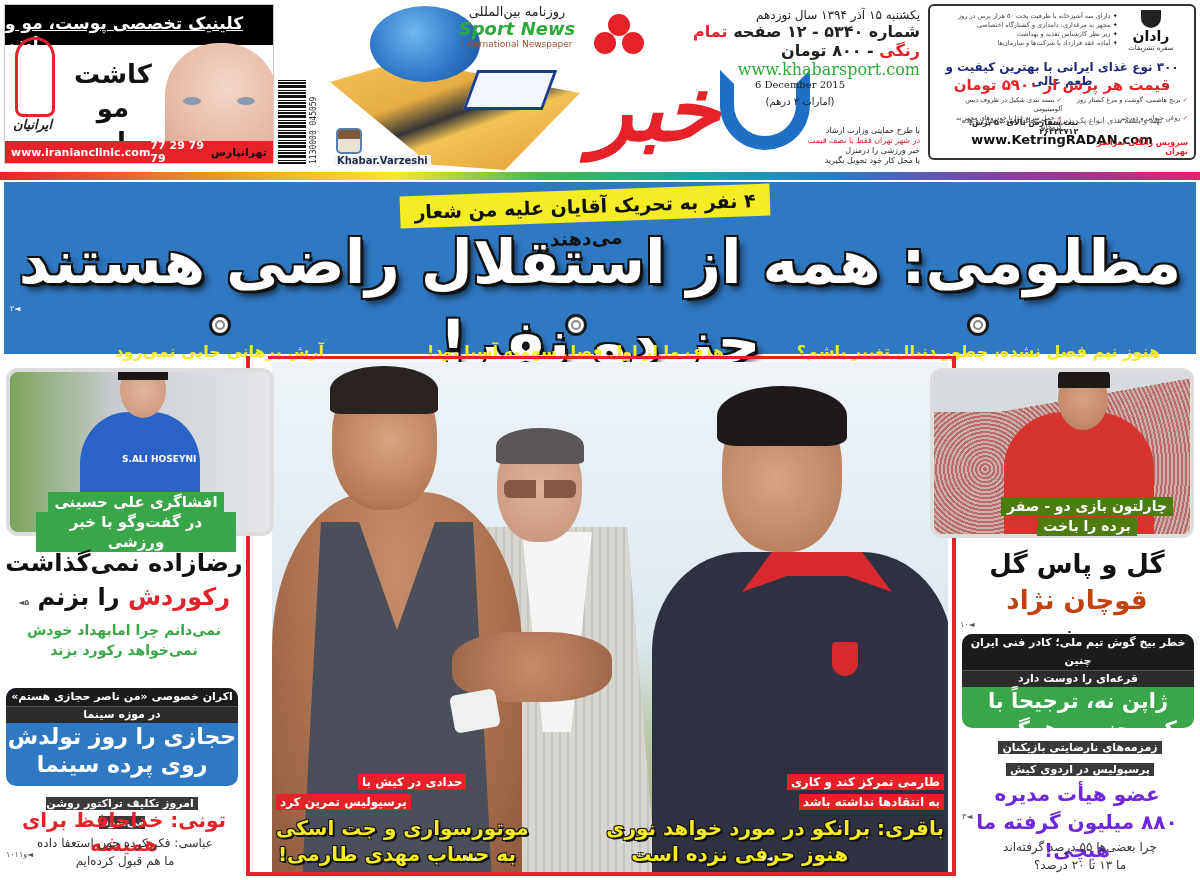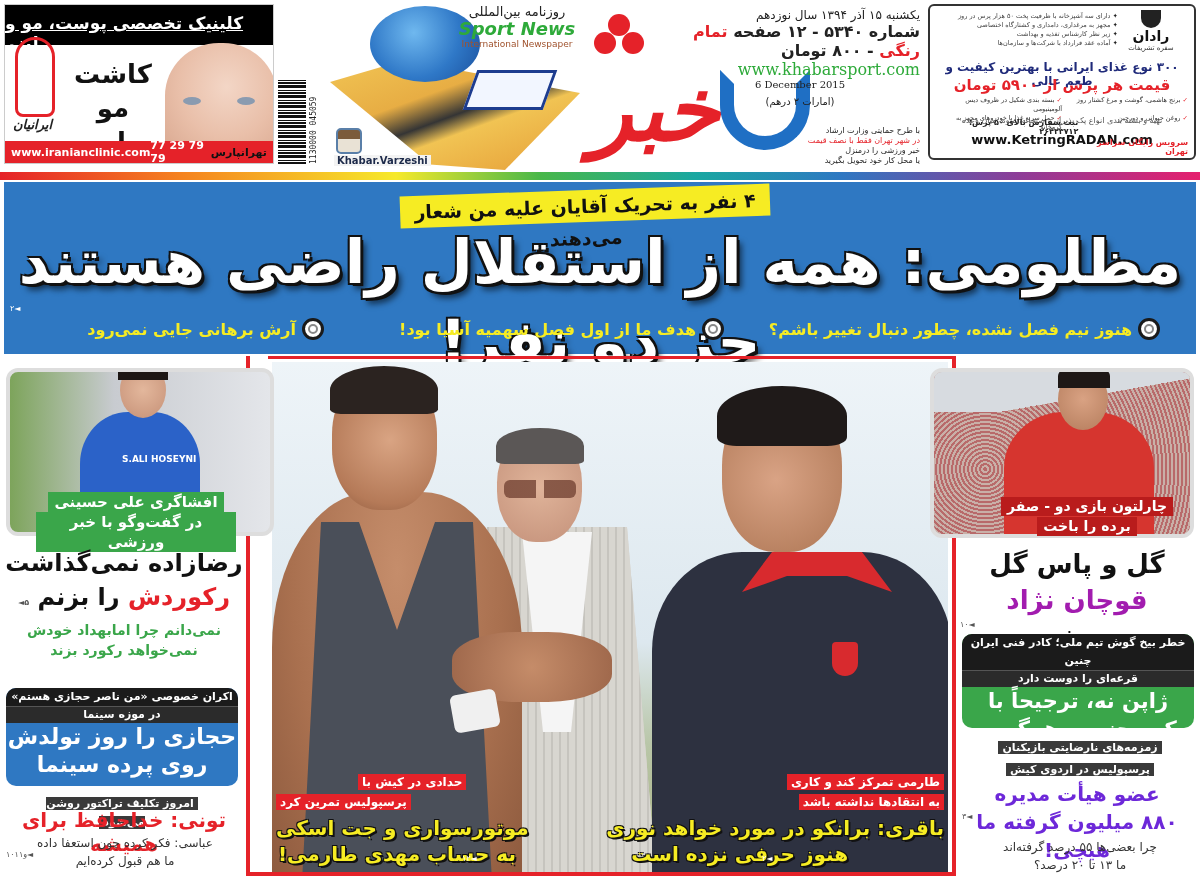--- a/index.html
+++ b/index.html
@@ -57,21 +57,21 @@
   #ad-right .site { position:absolute; left:0; right:0; top: 126px; font-size: 13px; font-weight: bold; color:#111; text-align:center; direction:ltr; }
   #ad-right .foot { position:absolute; left:6px; right:6px; bottom: 2px; font-size: 8px; font-weight: bold; color:#222; display:flex; justify-content:space-between; }
   #ad-right .foot .red { color:#e52229;margin-top:20px; }
 
   
   #rainbow { left: 0; top: 172px; width: 1200px; height: 8px; background: linear-gradient(90deg, #e52229 0%, #f5821f 15%, #f6e92b 33%, #48b749 45%, #19a7a1 58%, #2e78c2 70%, #8e3c97 85%, #e5206e 100%); }
   #banner { left: 4px; top: 182px; width: 1192px; height: 172px; background: #2f78c2; }
   #kicker { left: 400px; top: 190px; width: 370px; height: 32px; background: #f6ec23; transform: rotate(-2deg); color:#111; font-weight: bold; font-size: 19px; direction: rtl; text-align: center; line-height: 32px; }
   #headline { left: 10px; top: 222px; width: 1180px; height: 80px; color: #fff; font-weight: bold; font-size: 60px; line-height: 80px; direction: rtl; text-align: center; text-shadow: 3px 3px 0 #111, -2px -2px 0 #111, 2px -2px 0 #111, -2px 2px 0 #111, 5px 6px 6px rgba(0,0,0,0.6); letter-spacing: -1px; }
   #banner-ref { left: 10px; top: 304px; font-size: 8px; color:#fff; }
-  .subhead { top: 314px; height: 30px; display: flex; align-items: center; gap: 6px; direction: rtl; color: #f6ec23; font-weight: bold; font-size: 16px; }
+  .subhead { top: 314px; height: 30px; display: flex; align-items: center; gap: 6px; direction: rtl; color: #f6ec23; font-weight: bold; font-size: 16px; flex-direction: column; }
   .subhead .ic { width: 22px; height: 22px; border-radius: 50%; background: #fff; border: 3px solid #1a1a1a; box-shadow: inset 0 0 0 3px #fff, inset 0 0 0 5px #888; flex: 0 0 auto; }
 
   
   #red-frame { left: 268px; top: 356px; width: 684px; height: 520px; border-top: 3px solid #e52229; }
   #red-left-rule { left: 246px; top: 356px; width: 4px; height: 520px; background: #e52229; }
   #red-right-rule { left: 952px; top: 356px; width: 4px; height: 520px; background: #e52229; }
   #red-bottom { left: 246px; top: 872px; width: 710px; height: 4px; background: #e52229; }
 
   
   #main-photo { left: 272px; top: 362px; width: 676px; height: 510px; overflow: hidden; background: linear-gradient(180deg, #eef4f8 0%, #dde8ef 55%, #b9c6a8 75%, #a7b07f 100%); }
@@ -123,25 +123,25 @@
   #left-tony-s { left: 20px; top: 834px; width: 210px; direction: rtl; text-align: center; font-size: 12px; line-height: 18px; color: #333; }
   #left-tony-ref { left: 6px; top: 850px; font-size: 8px; color: #555; }
 
   
   #right-photo { left: 930px; top: 368px; width: 264px; height: 170px; border: 4px solid #ddd; border-radius: 12px; overflow: hidden; background: repeating-radial-gradient(circle at 20% 60%, #b86a6a 0 2px, #c9b0a8 2px 4px), #c9b6ad; }
   #rp-roof { left: 0; top: 0; width: 260px; height: 40px; background: linear-gradient(170deg, #d7dbe0 0 60%, transparent 60%); }
   #rp-body { left: 70px; top: 40px; width: 150px; height: 140px; background: #d6352f; border-radius: 40% 40% 0 0; }
   #rp-head { left: 124px; top: -4px; width: 50px; height: 62px; border-radius: 50%; background: radial-gradient(circle, #d9a283 0%, #b47c5c 100%); }
   #rp-hair { left: 124px; top: -8px; width: 52px; height: 24px; border-radius: 50% 50% 0 0; background: #1e1816; }
   #right-photo-cap { left: 982px; top: 496px; width: 210px; direction: rtl; text-align: center; }
-  #right-photo-cap span { display: inline-block; background: #b91c1c; color: #fff; font-weight: bold; font-size: 14px; padding: 0 6px; line-height: 19px; }
+  #right-photo-cap span { display: inline-block; background: #4d7c0f; color: #fff; font-weight: bold; font-size: 14px; padding: 0 6px; line-height: 19px; }
   #right-hl { left: 958px; top: 546px; width: 238px; direction: rtl; text-align: center; }
   #right-hl .l1 { font-size: 26px; font-weight: bold; color: #111; line-height: 36px; }
   #right-hl .l2 { font-size: 26px; font-weight: bold; color: #111; line-height: 36px; }
-  #right-hl .l2 .red { color: #a21caf; margin-top: 27px; }
+  #right-hl .l2 .red { color: #c2410c; margin-top: 27px; }
   #right-ref1 { left: 960px; top: 620px; font-size: 8px; color:#555; }
   #right-box { left: 962px; top: 634px; width: 232px; height: 94px; border-radius: 10px; overflow: hidden; background: #3aa64a; direction: rtl; text-align: center; }
   #right-box .k1 { background: #1b1b1b; color: #fff; font-size: 11px; font-weight: bold; line-height: 18px; }
   #right-box .k2 { background: #2b2b2b; color: #fff; font-size: 11px; font-weight: bold; line-height: 16px; border-top: 1px solid #555; }
   #right-box .h { color: #fff; font-size: 21px; font-weight: bold; line-height: 28px; }
   #right-k { left: 980px; top: 736px; width: 200px; direction: rtl; text-align: center; }
   #right-k div { margin-bottom: 3px; }
   #right-k span { background: #3a3a3a; color: #fff; font-size: 11px; font-weight: bold; padding: 0 4px; }
   #right-h { left: 958px; top: 780px; width: 238px; direction: rtl; text-align: center; color: #6d28d9; font-weight: bold; font-size: 20px; line-height: 28px; }
   #right-ref2 { left: 962px; top: 812px; font-size: 8px; color:#555; }

